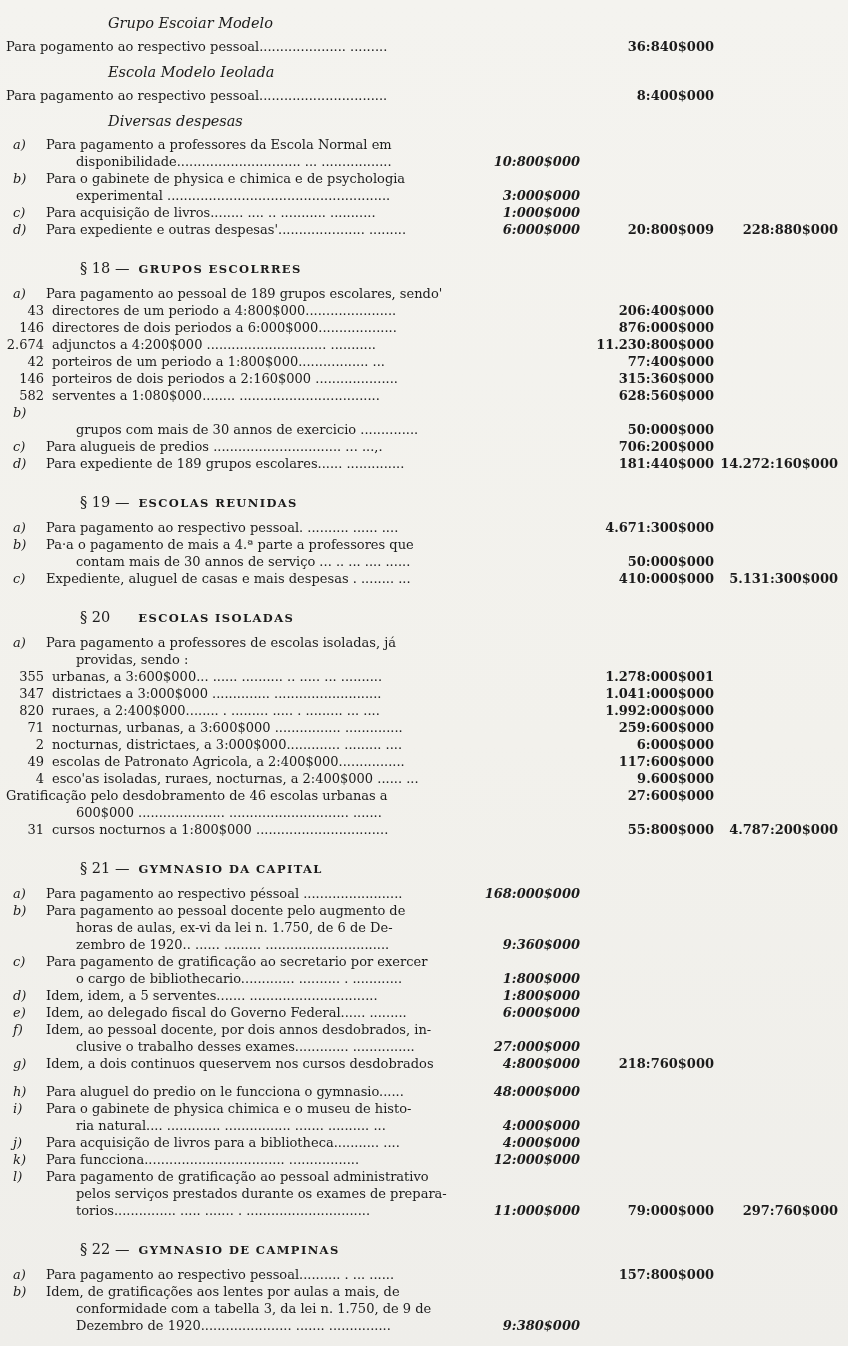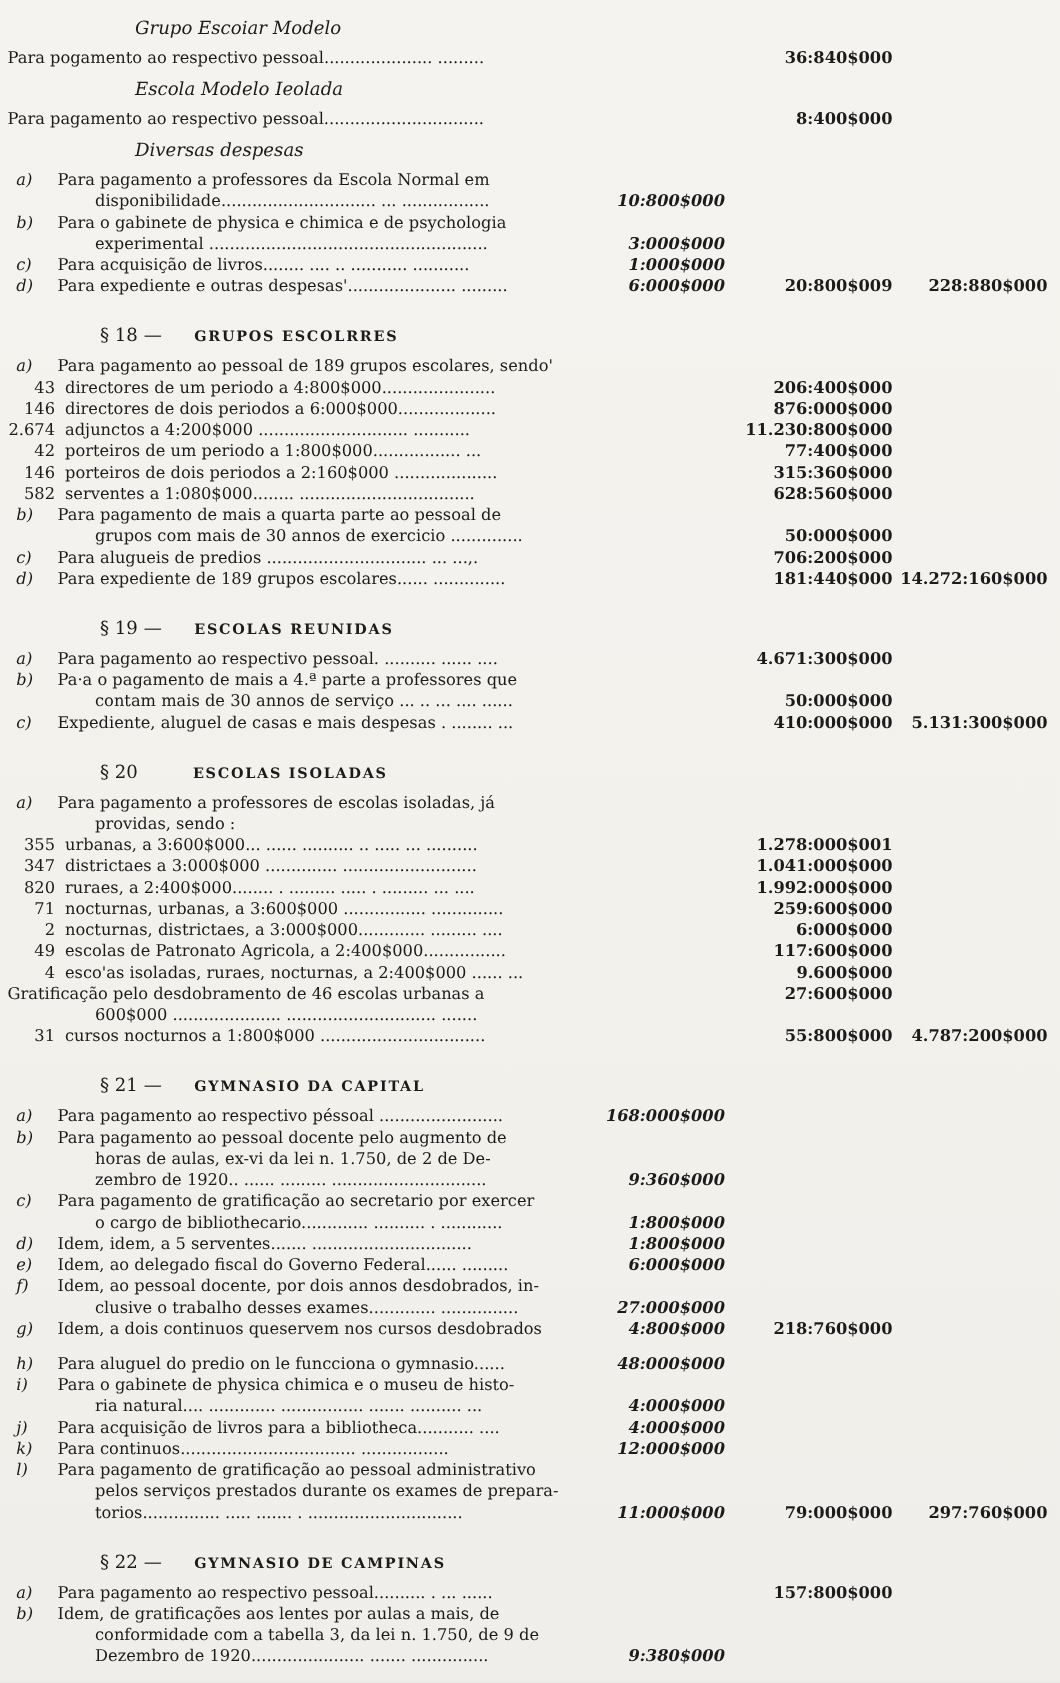--- a/index.html
+++ b/index.html
@@ -18,22 +18,22 @@
   .lab{flex:0 0 40px;box-sizing:border-box;padding-left:7px;font-style:italic;white-space:nowrap;}
   .numbox{flex:0 0 38px;text-align:right;margin-right:8px;white-space:nowrap;}
   .t{flex:1 1 auto;white-space:nowrap;overflow:hidden;min-width:0;}
   .t.cont{padding-left:30px;}
   .c1{flex:0 0 128px;text-align:right;white-space:nowrap;font-weight:600;font-style:italic;}
   .c2{flex:0 0 134px;text-align:right;white-space:nowrap;font-weight:600;}
   .c3{flex:0 0 124px;text-align:right;white-space:nowrap;font-weight:600;}
   .hitalic{font-style:italic;font-size:14.5px;line-height:17px;padding-left:102px;margin:9px 0 6px;}
   .hsection{padding-left:74px;margin:10px 0 7px;line-height:17px;white-space:nowrap;}
   .hs-prefix{font-size:14.5px;text-align:right;}
-  .hs-title{font-size:11.5px;letter-spacing:1.4px;font-weight:600;margin-left:26px;}
-  .hs-title.widegap{margin-left:44px;}
+  .hs-title{font-size:11.5px;letter-spacing:1.4px;font-weight:600;margin-left:9px;}
+  .hs-title.widegap{margin-left:28px;}
   .rulerow{display:flex;align-items:center;height:11px;}
   .rulerow .fill{flex:1 1 auto;}
   .rulerow .rc1{flex:0 0 128px;}
   .rulerow .rc2{flex:0 0 134px;}
   .rulerow .rc3{flex:0 0 124px;}
   .dash{height:2.5px;width:106px;margin-left:auto;
     background:repeating-linear-gradient(90deg,#2a2a28 0 13px,transparent 13px 18px);}
 </style>
 </head>
 <body>
@@ -147,21 +147,20 @@
     </div>
     <div class="line">
       <span class="numbox">582</span>
       <span class="t">serventes a 1:080$000........ ..................................</span>
       <span class="c1"></span>
       <span class="c2">628:560$000</span>
       <span class="c3"></span>
     </div>
     <div class="line">
       <span class="lab">b)</span>
-      <span class="t">Para pagamento de mais a quarta parte ao pessoal de</span>
       <span class="c1"></span>
       <span class="c2"></span>
       <span class="c3"></span>
     </div>
     <div class="line">
       <span class="lab"></span>
       <span class="t cont">grupos com mais de 30 annos de exercicio ..............</span>
       <span class="c1"></span>
       <span class="c2">50:000$000</span>
       <span class="c3"></span>
@@ -321,21 +320,21 @@
     </div>
     <div class="line">
       <span class="lab">b)</span>
       <span class="t">Para pagamento ao pessoal docente pelo augmento de</span>
       <span class="c1"></span>
       <span class="c2"></span>
       <span class="c3"></span>
     </div>
     <div class="line">
       <span class="lab"></span>
-      <span class="t cont">horas de aulas, ex-vi da lei n. 1.750, de 2 de De-</span>
+      <span class="t cont">horas de aulas, ex-vi da lei n. 1.750, de 6 de De-</span>
       <span class="c1"></span>
       <span class="c2"></span>
       <span class="c3"></span>
     </div>
     <div class="line">
       <span class="lab"></span>
       <span class="t cont">zembro de 1920.. ...... ......... ..............................</span>
       <span class="c1">9:360$000</span>
       <span class="c2"></span>
       <span class="c3"></span>
@@ -418,21 +417,21 @@
     </div>
     <div class="line">
       <span class="lab">j)</span>
       <span class="t">Para acquisição de livros para a bibliotheca........... ....</span>
       <span class="c1">4:000$000</span>
       <span class="c2"></span>
       <span class="c3"></span>
     </div>
     <div class="line">
       <span class="lab">k)</span>
-      <span class="t">Para continuos.................................. .................</span>
+      <span class="t">Para funcciona.................................. .................</span>
       <span class="c1">12:000$000</span>
       <span class="c2"></span>
       <span class="c3"></span>
     </div>
     <div class="line">
       <span class="lab">l)</span>
       <span class="t">Para pagamento de gratificação ao pessoal administrativo</span>
       <span class="c1"></span>
       <span class="c2"></span>
       <span class="c3"></span>

